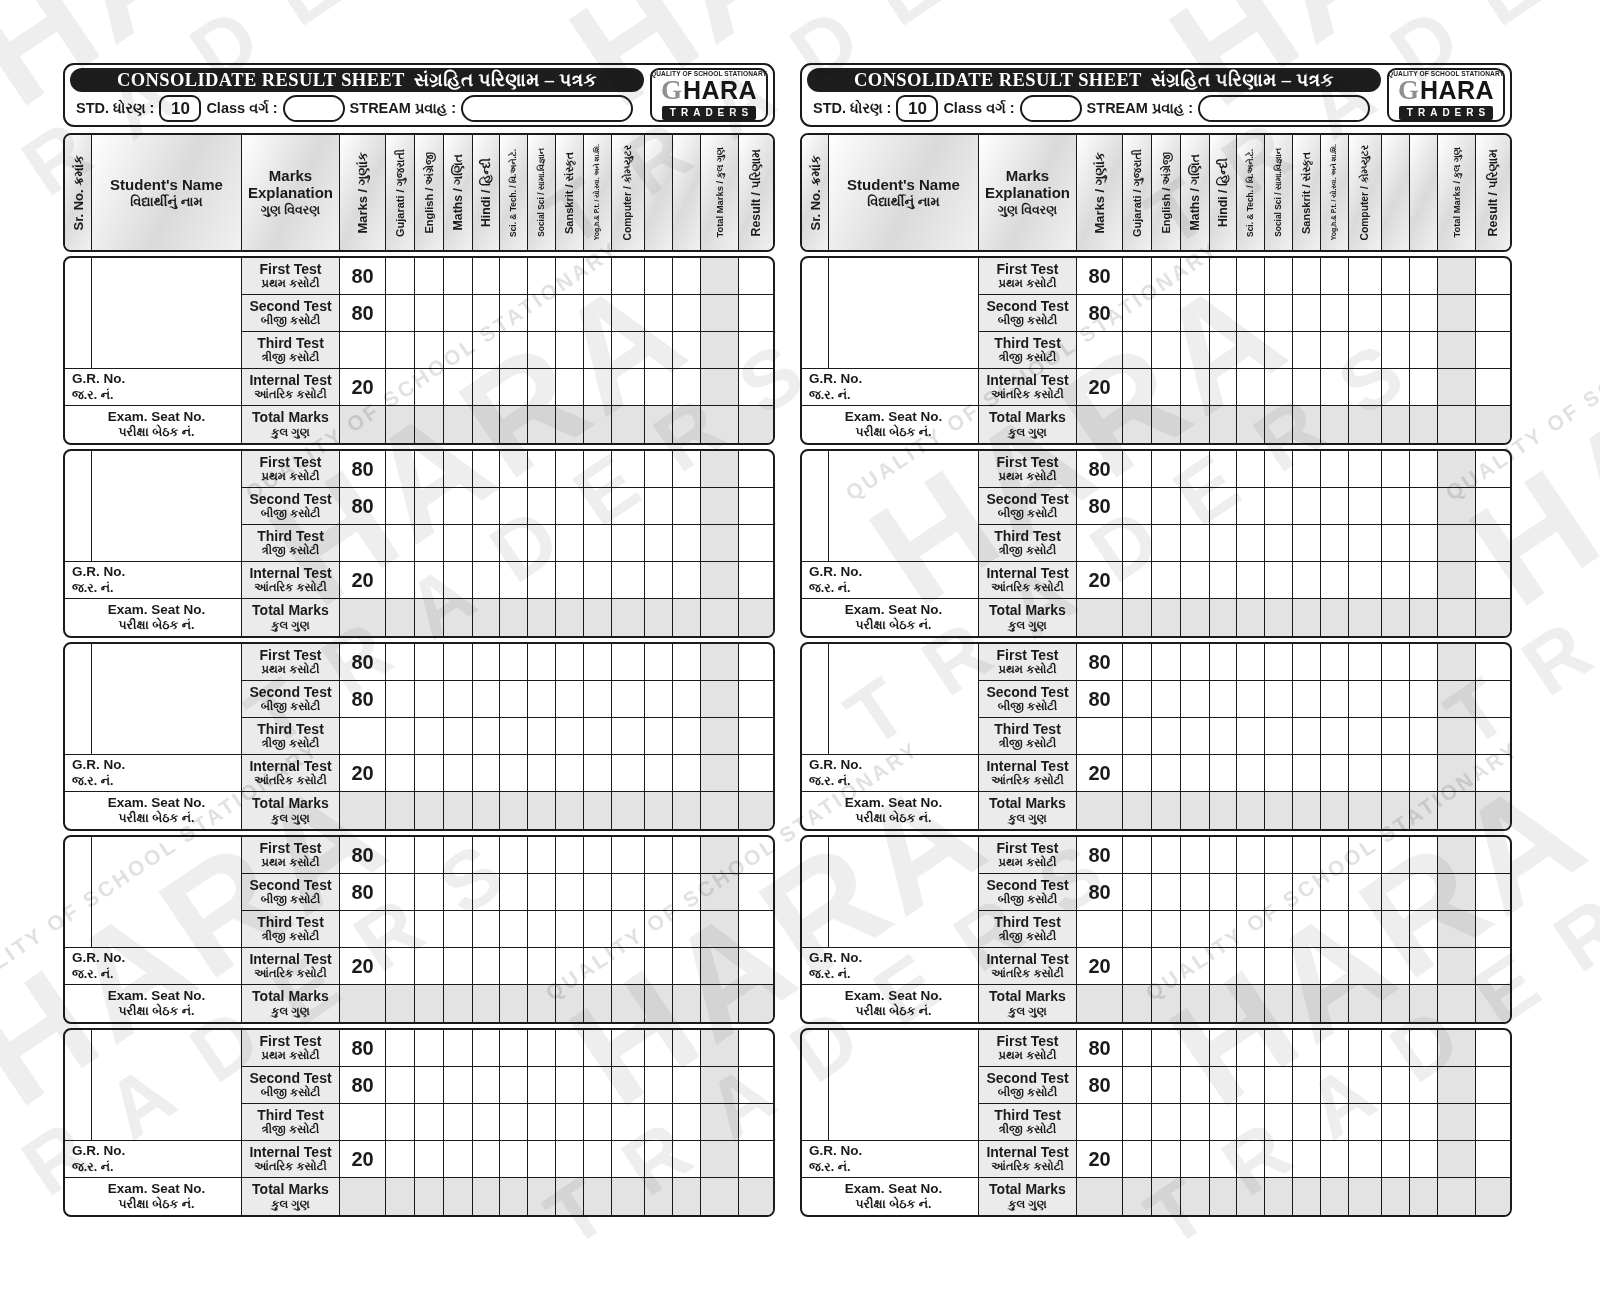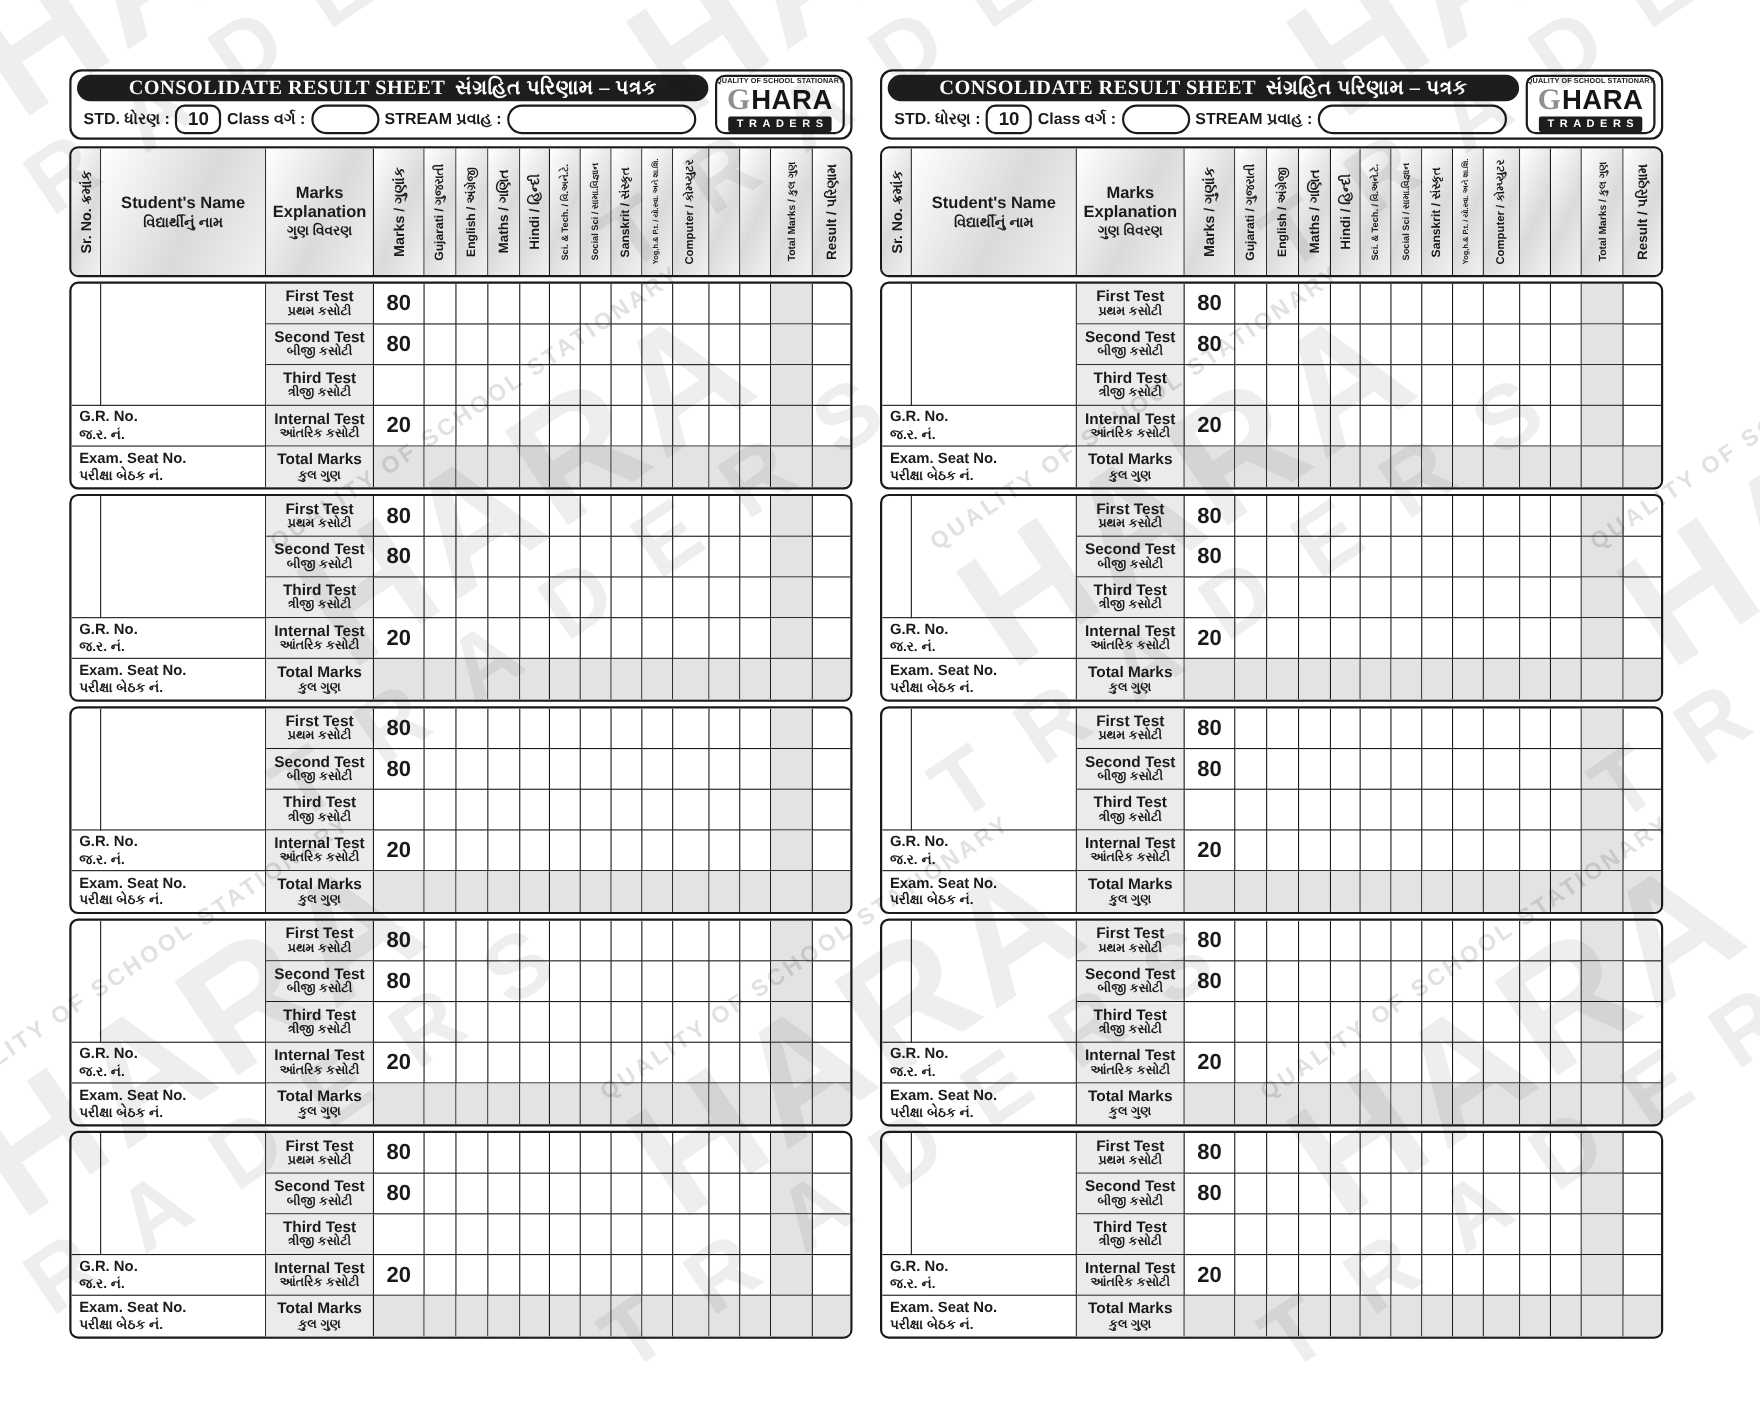--- a/index.html
+++ b/index.html
@@ -52,21 +52,21 @@
   .v9{font-size:9.4px;} .v8{font-size:8.4px;} .v7{font-size:6.8px;}
   .name-head .en{font-size:15px;} .name-head .gu{font-size:13px;margin-top:1px;}
   .expl-head .en{font-size:15px;line-height:1.15;} .expl-head .gu{font-size:12.5px;margin-top:2px;}
   
   .block{margin-top:4px;height:189px;border:2px solid #1a1a1a;border-radius:8px;background:#fff;
     grid-template-rows:repeat(5,37px);box-sizing:border-box;overflow:hidden;}
   .bcell{border-right:1.6px solid #1a1a1a;border-bottom:1.6px solid #1a1a1a;box-sizing:border-box;min-width:0;min-height:0;}
   .sr-cell{grid-column:1;grid-row:1 / span 3;}
   .name-cell{grid-column:2;grid-row:1 / span 3;}
   .gr-cell{grid-column:1 / span 2;grid-row:4;}
-  .seat-cell{grid-column:1 / span 2;grid-row:5;border-bottom:none;}
+  .seat-cell{grid-column:1 / span 2;grid-row:5;border-bottom:none;text-align:center;}
   .gr-cell,.seat-cell{display:flex;flex-direction:column;justify-content:center;padding-left:7px;font-weight:bold;}
   .gr-cell .en,.seat-cell .en{font-size:13.5px;line-height:1.2;}
   .gr-cell .gu,.seat-cell .gu{font-size:12.5px;line-height:1.2;}
   .lbl{background:#ebebeb;display:flex;flex-direction:column;align-items:center;justify-content:center;text-align:center;font-weight:bold;}
   .lbl .en{font-size:14px;line-height:1.1;}
   .lbl .gu{font-size:11.5px;line-height:1.15;}
   .mk{display:flex;align-items:center;justify-content:center;font-weight:bold;font-size:20px;}
   .shade{background:#e3e3e3;}
 </style>
 </head>

